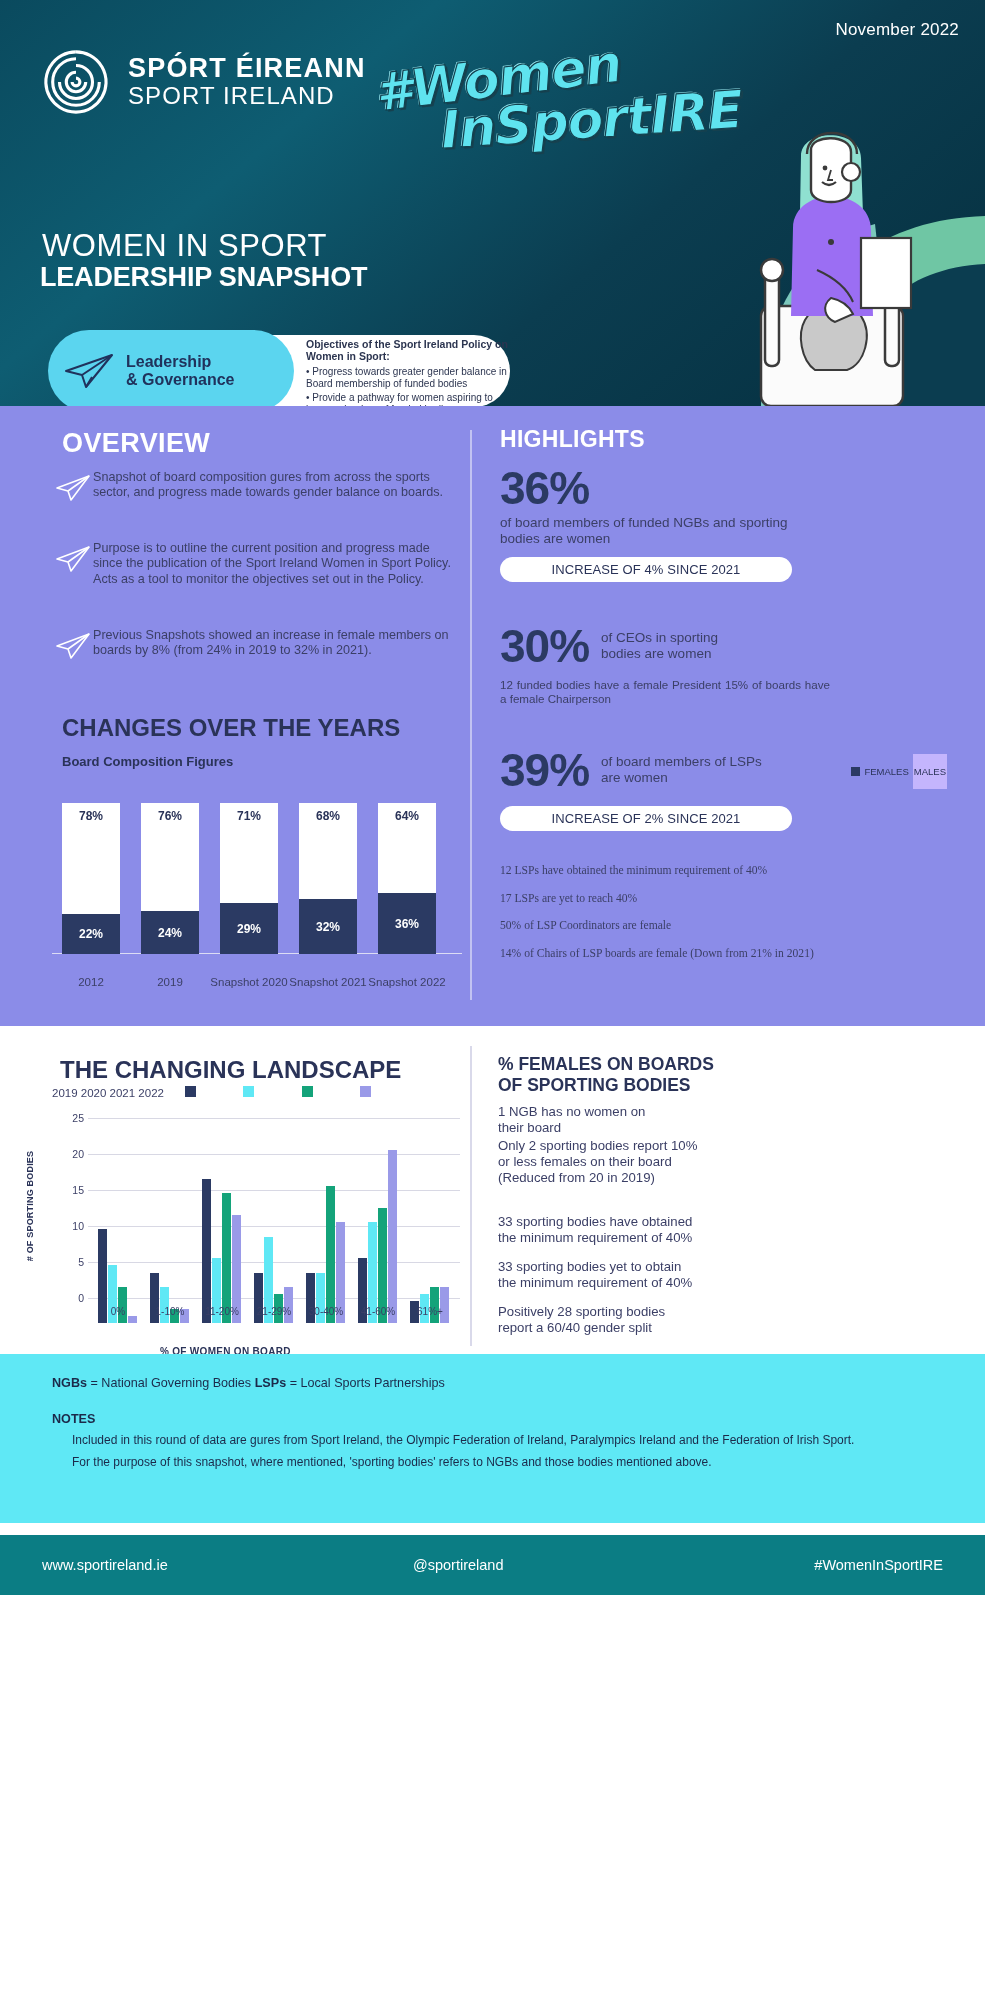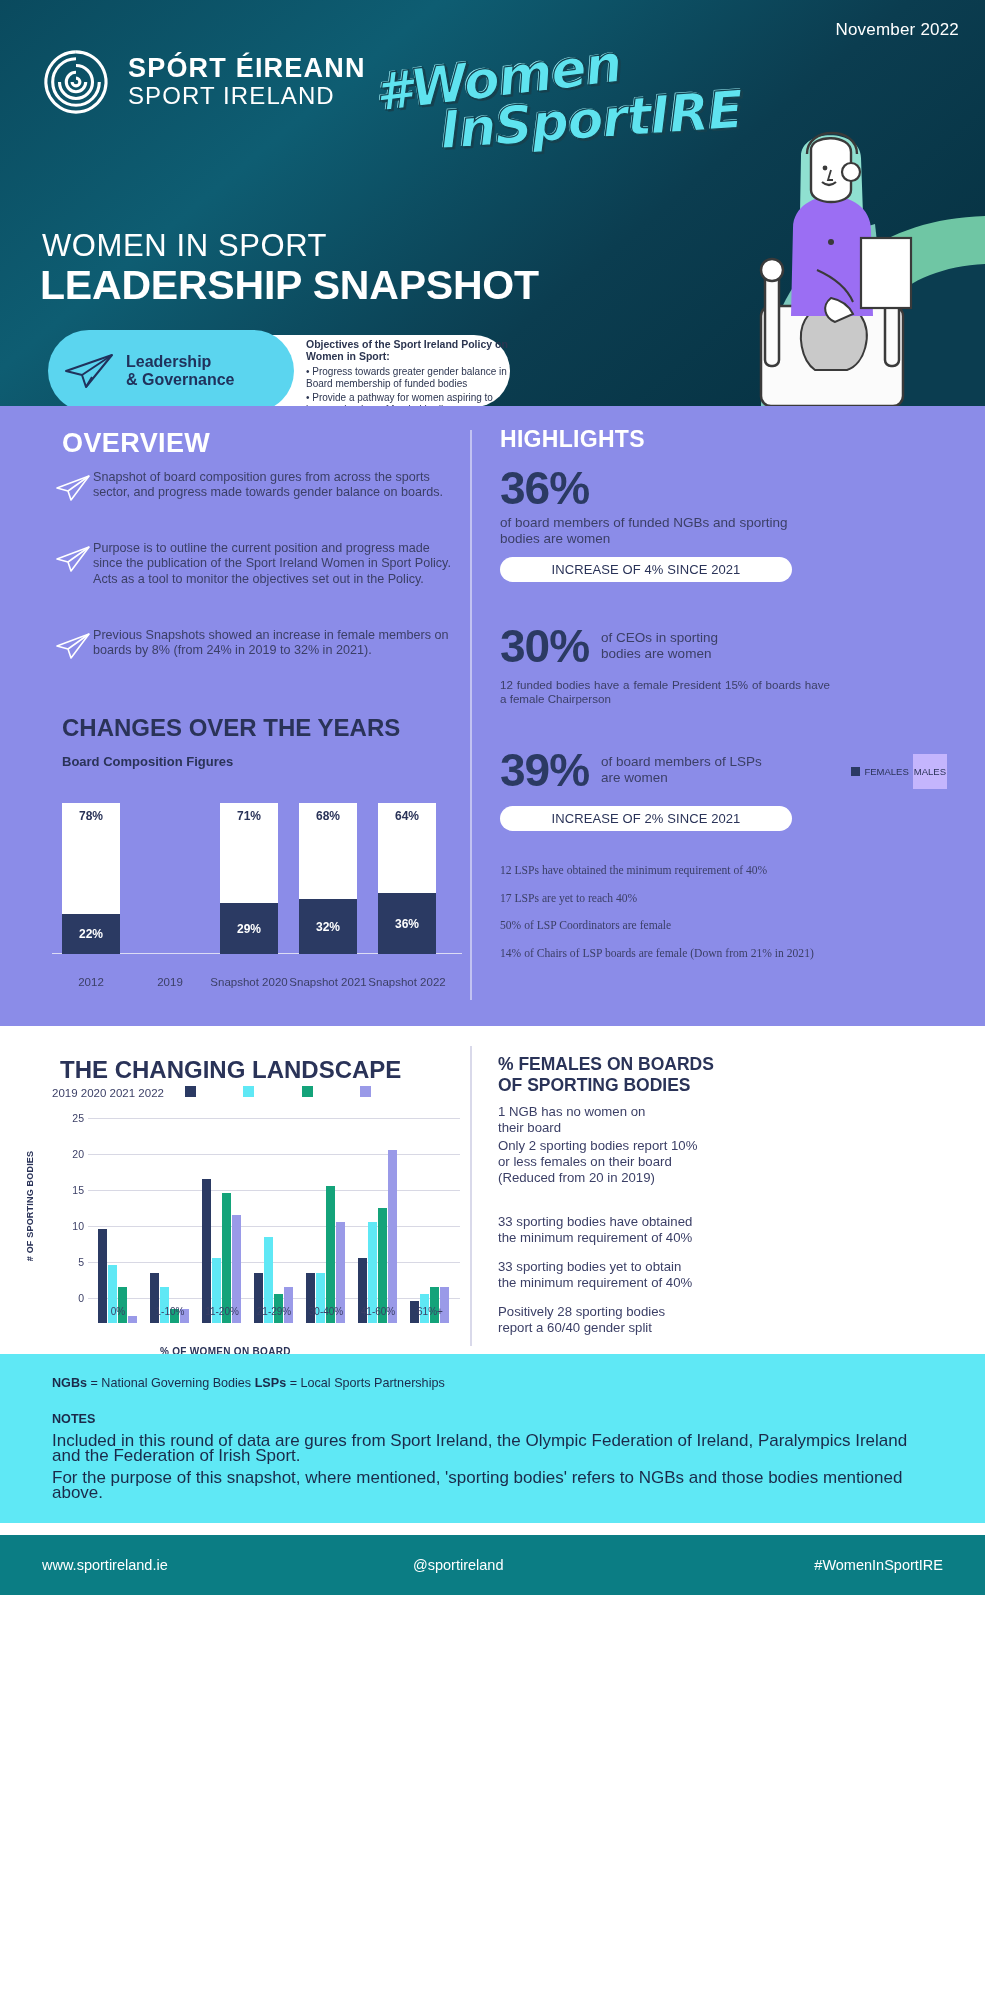--- a/index.html
+++ b/index.html
@@ -33,21 +33,21 @@
     font-weight:700; font-style:italic;
     color:#5fe3ef;
     text-shadow: 0 0 1px #0b3d50, 2px 2px 0 #17414f, -1px -1px 0 #9ef0f8;
     -webkit-text-stroke: 1.2px #12414f;
     letter-spacing:-1px;
   }
   .hashtag .l1 { font-size:52px; line-height:50px; }
   .hashtag .l2 { font-size:52px; line-height:52px; padding-left:60px; transform:rotate(3deg); }
 
   .title-sm { position:absolute; left:42px; top:228px; color:#fff; font-size:31px; font-weight:400; letter-spacing:.6px; }
-  .title-lg { position:absolute; left:40px; top:262px; color:#fff; font-size:41px; font-weight:700; letter-spacing:-.2px; }
+  .title-lg { position:absolute; left:40px; top:262px; color:#fff; font-size:27px; font-weight:700; letter-spacing:-.2px; }
 
   
   .obj-box {
     position:absolute; left:52px; top:335px; width:458px; height:72px;
     background:#fff; border-radius:36px; display:flex; align-items:center; z-index:4;
   }
   .obj-pill {
     position:absolute; left:48px; top:330px; width:246px; height:82px;
     background:#5bd5ef; border-radius:41px; z-index:5;
     display:flex; align-items:center; gap:8px; padding-left:14px;
@@ -116,21 +116,21 @@
   .gcat { position:absolute; font-size:10px; color:#3b3f66; text-align:center; }
 
   .rt-title { position:absolute; left:498px; top:28px; color:#2a3358; font-size:17.5px; font-weight:700; line-height:21px; }
   .rt-p { position:absolute; left:498px; color:#3b3f66; font-size:13.2px; line-height:16px; }
   .rt-div { position:absolute; left:470px; top:20px; width:2px; height:300px; background:#d9d9ea; }
 
   
   .notes { position:absolute; top:1354px; left:0; width:985px; height:169px; background:#5fe8f5; padding:22px 52px 0 52px; }
   .notes-line1 { font-size:12.6px; color:#1b2a4a; }
   .notes-h { font-size:12.6px; font-weight:700; color:#1b2a4a; margin-top:22px; }
-  .notes-p { font-size:17px; color:#1b2a4a; line-height:15px; margin-top:7px; }
+  .notes-p { font-size:12px; color:#1b2a4a; line-height:15px; margin-top:7px;margin-left:20px; }
 
   
   .footer {
     position:absolute; top:1535px; left:0; width:985px; height:60px;
     background:#0b7d84; display:flex; align-items:center; color:#fff; font-size:14.5px;
   }
   .f1{ position:absolute; left:42px;} .f2{ position:absolute; left:413px;} .f3{ position:absolute; right:42px;}
 </style>
 </head>
 <body>
@@ -261,20 +261,28 @@
     <div class="sb-col" style="left:10px">
       <div class="sb-top" style="height:111px">
         <div class="sb-lbl-top">78%</div>
       </div>
       <div class="sb-bot" style="height:40px">
         <div class="sb-lbl-bot">22%</div>
       </div>
     </div>
     <div class="sb-cat" style="left:0px">2012</div>
 
+    <div class="sb-col" style="left:89px">
+      <div class="sb-top" style="height:108px">
+        <div class="sb-lbl-top">76%</div>
+      </div>
+      <div class="sb-bot" style="height:43px">
+        <div class="sb-lbl-bot">24%</div>
+      </div>
+    </div>
     <div class="sb-cat" style="left:79px">2019</div>
 
     <div class="sb-col" style="left:168px">
       <div class="sb-top" style="height:100px">
         <div class="sb-lbl-top">71%</div>
       </div>
       <div class="sb-bot" style="height:51px">
         <div class="sb-lbl-bot">29%</div>
       </div>
     </div>

